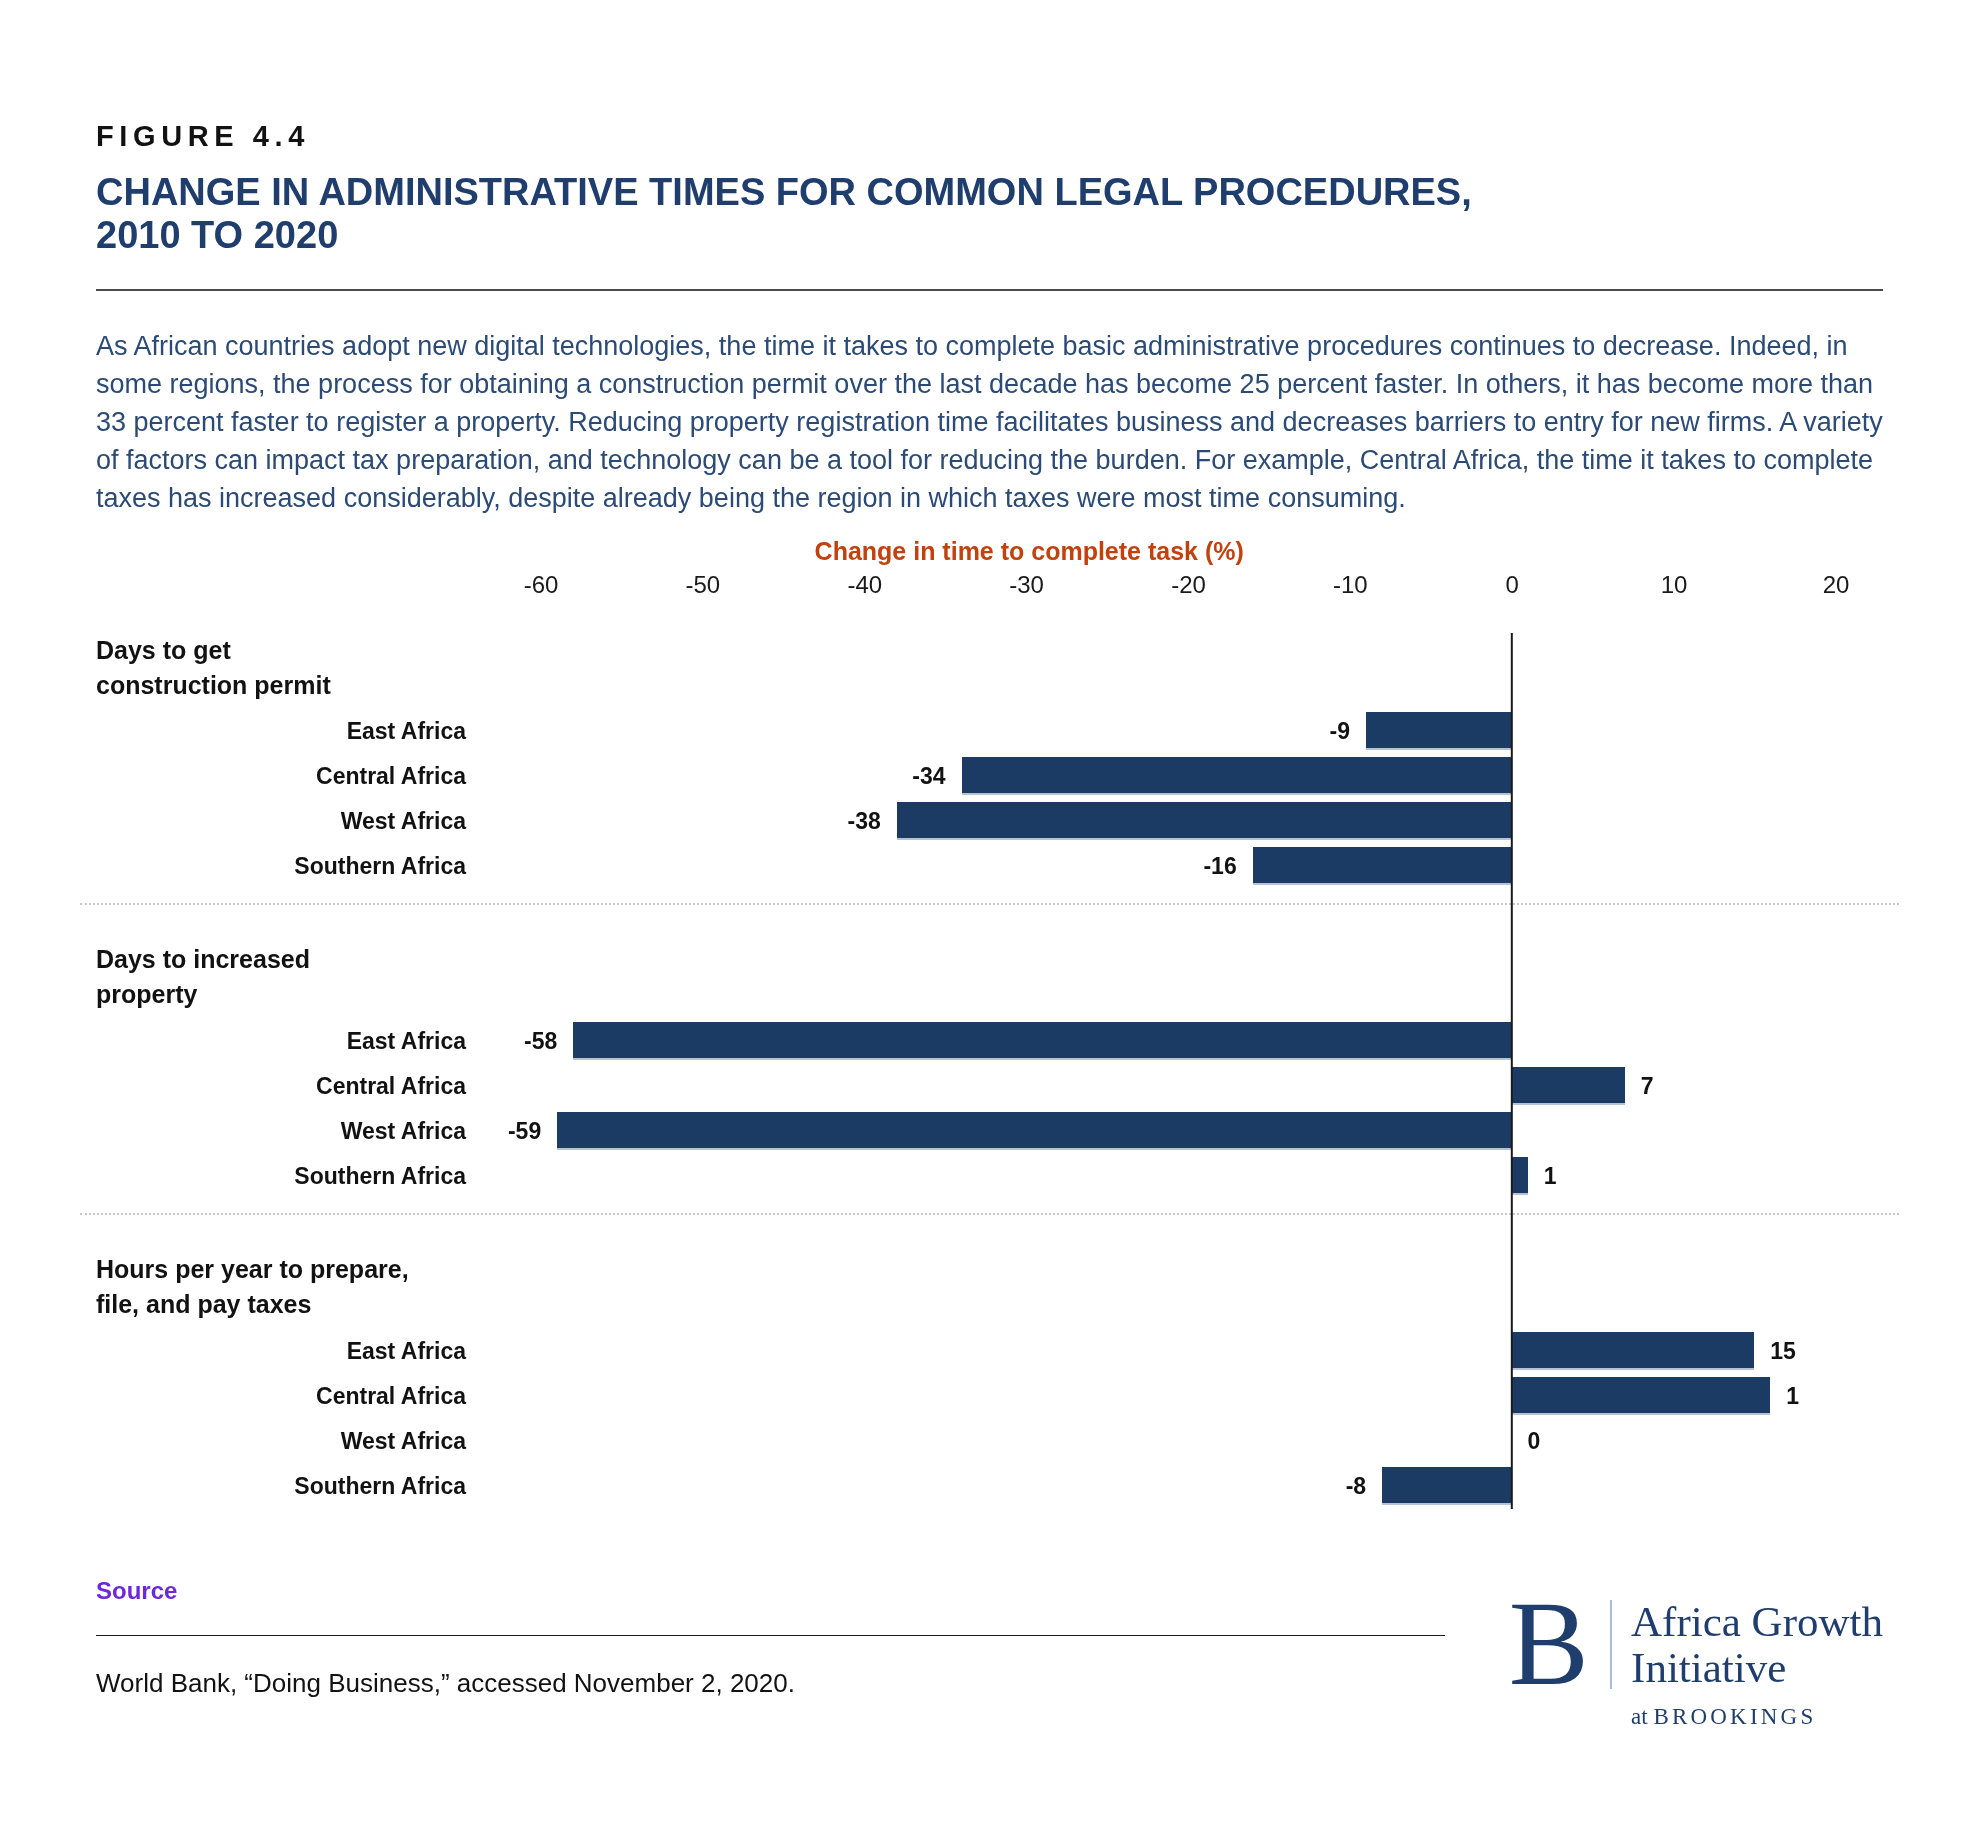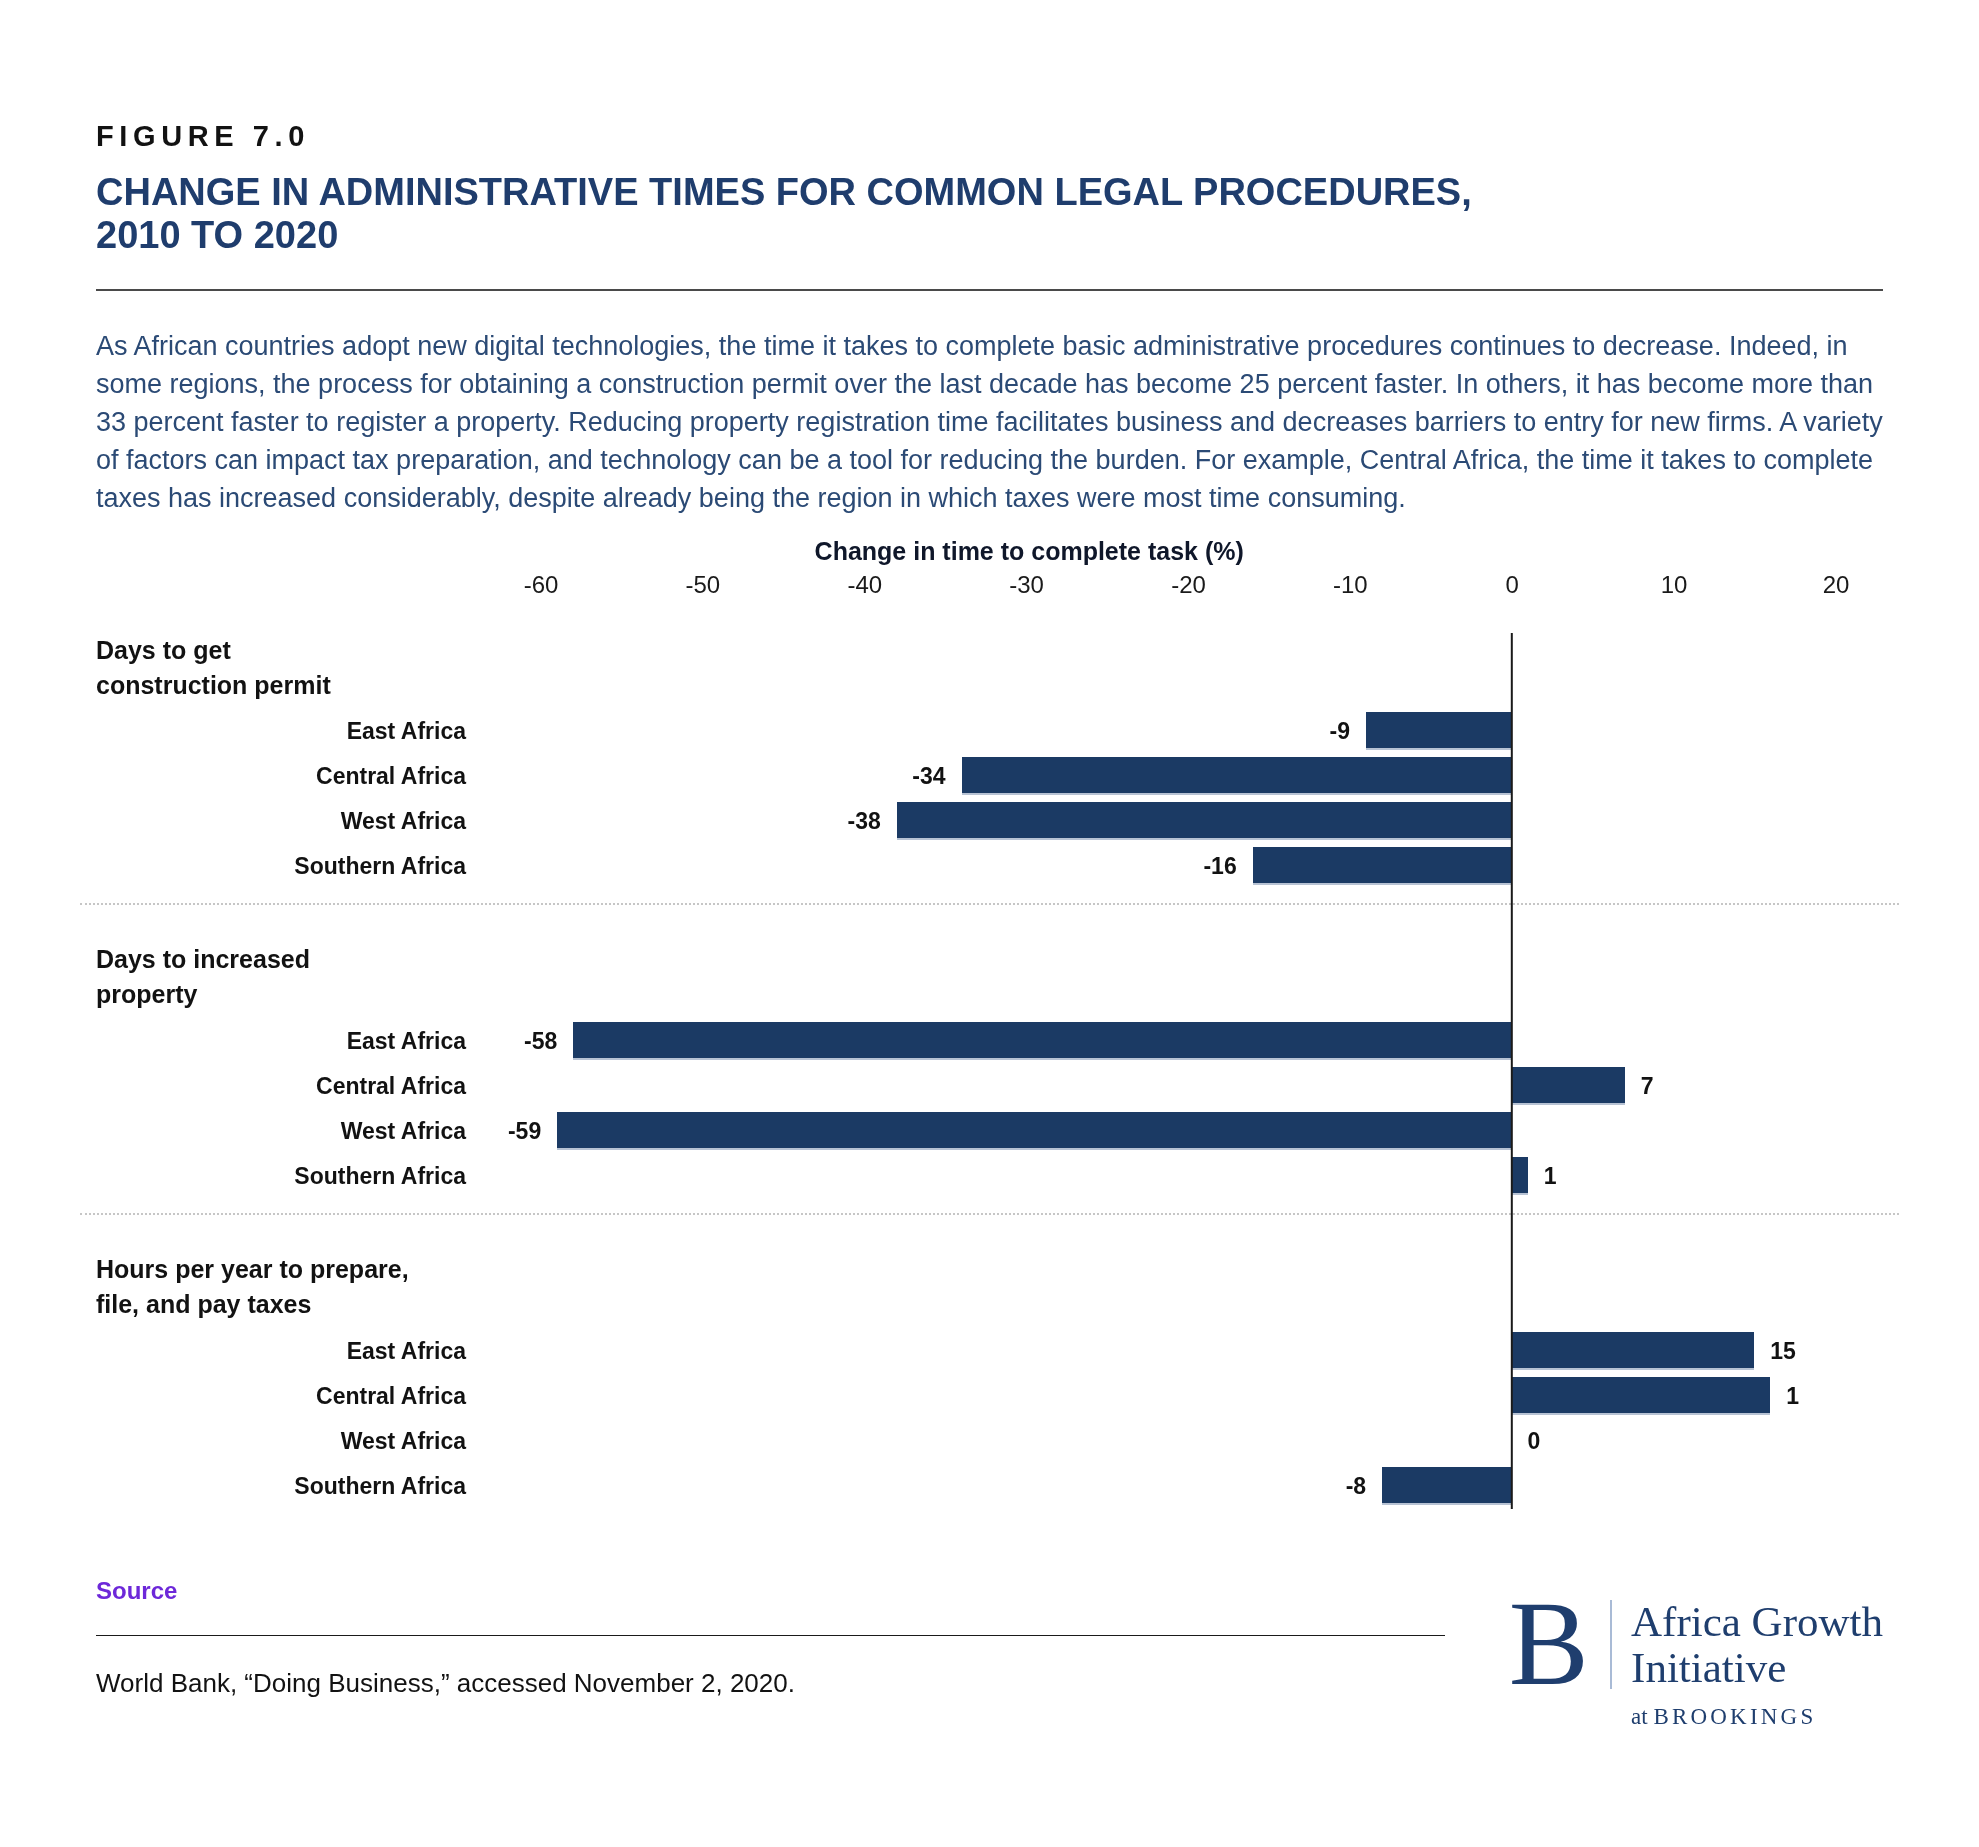--- a/index.html
+++ b/index.html
@@ -49,21 +49,21 @@
     height: 64px;
   }
   .axis-title {
     position: absolute;
     top: 0;
     left: 37.7%;
     transform: translateX(-50%);
     white-space: nowrap;
     font-size: 25px;
     font-weight: bold;
-    color: #0f172a;
+    color: #c2410c;
   }
   .ticks { position: absolute; left: 0; right: 0; bottom: 0; height: 30px; margin-top: 36px; }
   .tick {
     position: absolute;
     transform: translateX(-50%);
     font-size: 24px;
     color: #1a1a1a;
     white-space: nowrap;
   }
 
@@ -166,21 +166,21 @@
     font-size: 23px;
     color: var(--logo-color, #1F3E6E);
   }
   .logo-sub .brookings { letter-spacing: 3.2px; }
 </style>
 </head>
 <body style="--bar-color: #1B3A64; --title-color: #1F3D6D; --body-color: #2B4A75; --logo-color: #1F3E6E; --logo-divider: #A9BBD6;">
 
 <div class="page">
 
-  <div class="figure-label">FIGURE 7.0</div>
+  <div class="figure-label">FIGURE 4.4</div>
 
   <div class="title">
     <div>CHANGE IN ADMINISTRATIVE TIMES FOR COMMON LEGAL PROCEDURES,</div>
     <div>2010 TO 2020</div>
   </div>
 
   <hr class="title-rule">
 
   <p class="description">As African countries adopt new digital technologies, the time it takes to complete basic administrative procedures continues to decrease. Indeed, in some regions, the process for obtaining a construction permit over the last decade has become 25 percent faster. In others, it has become more than 33 percent faster to register a property. Reducing property registration time facilitates business and decreases barriers to entry for new firms. A variety of factors can impact tax preparation, and technology can be a tool for reducing the burden. For example, Central Africa, the time it takes to complete taxes has increased considerably, despite already being the region in which taxes were most time consuming.</p>
 

